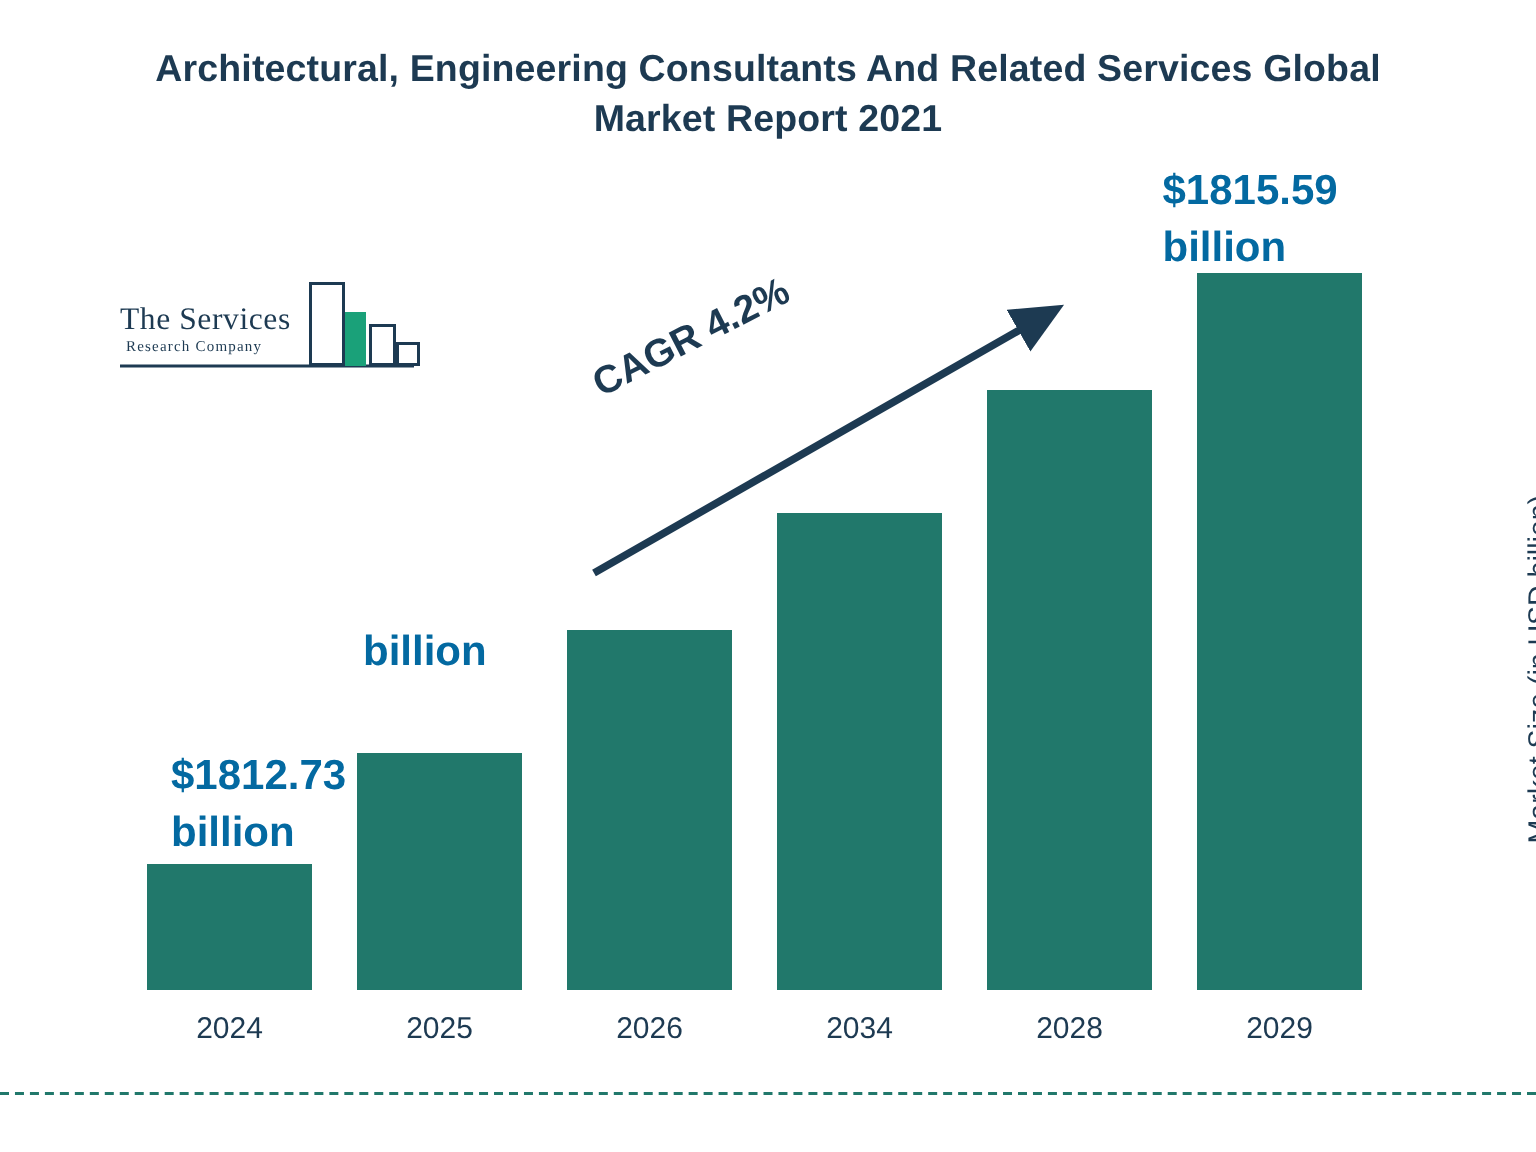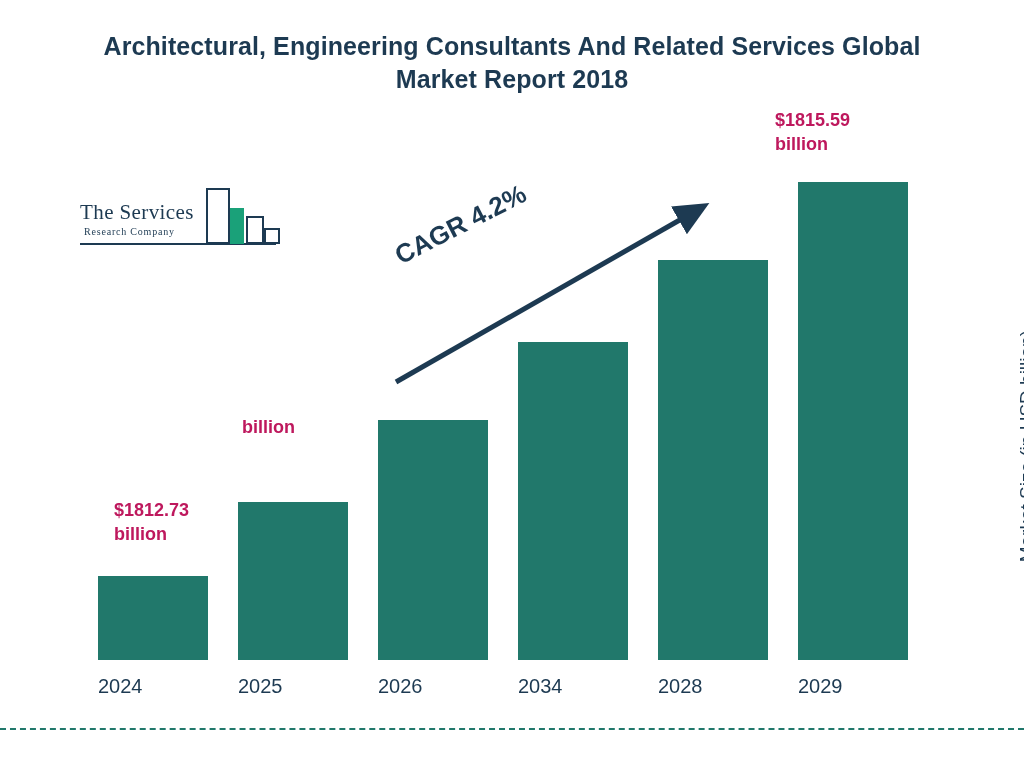--- a/index.html
+++ b/index.html
@@ -86,30 +86,31 @@
     height: 768px;
   }
   .bar {
     position: absolute;
     background: #21786b;
     bottom: 108px;
   }
   .tick-label {
     position: absolute;
     bottom: 70px;
+    text-align: center;
     font-size: 20px;
     color: #1d3a52;
     font-weight: normal;
   }
   .value-label {
     position: absolute;
     text-align: left;
-    font-size: 18px;
+    font-size: 28px;
     font-weight: bold;
-    color: #be185d;
+    color: #0369a1;
     line-height: 1.35;
   }
 
   
   #cagr-text {
     position: absolute;
     left: 404px;
     top: 240px;
     width: 190px;
     font-size: 26px;
@@ -140,21 +141,21 @@
     bottom: 38px;
     width: 1024px;
     border-top: 2px dashed #21786b;
   }
 </style>
 </head>
 <body>
 
 <div id="page">
 
-  <div id="title">Architectural, Engineering Consultants And Related Services Global Market Report 2018</div>
+  <div id="title">Architectural, Engineering Consultants And Related Services Global Market Report 2021</div>
 
   <div id="logo">
     <div id="logo-text-main">The Services</div>
     <div id="logo-text-sub">Research Company</div>
     <div id="logo-rule"></div>
     <div class="logo-bar" style="left:128px; top:0px; width:24px; height:56px;"></div>
     <div class="logo-bar filled" style="left:152px; top:20px; width:14px; height:36px;"></div>
     <div class="logo-bar" style="left:168px; top:28px; width:18px; height:28px;"></div>
     <div class="logo-bar" style="left:186px; top:40px; width:16px; height:16px;"></div>
   </div>

